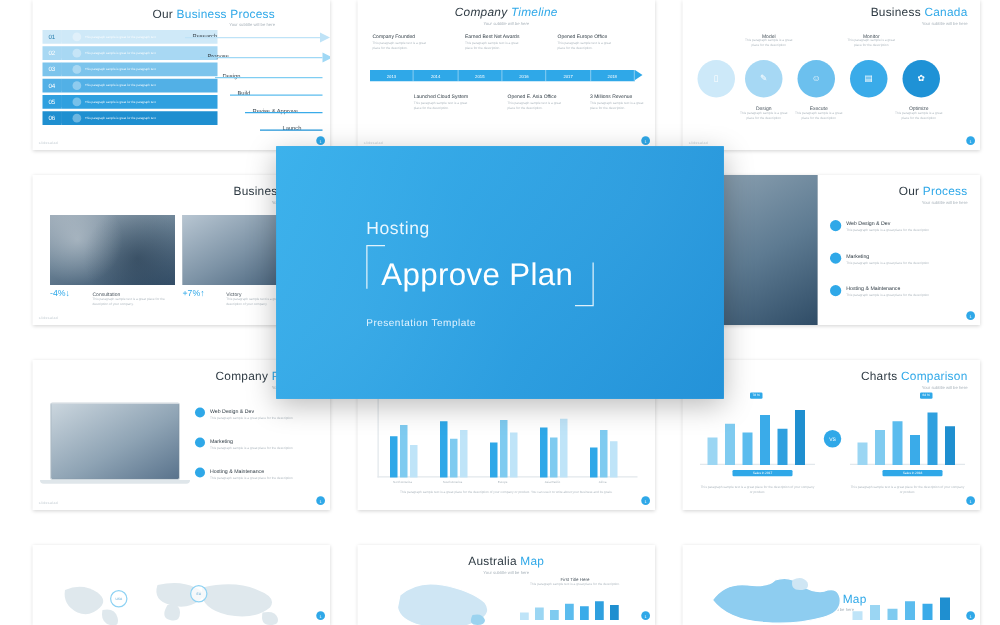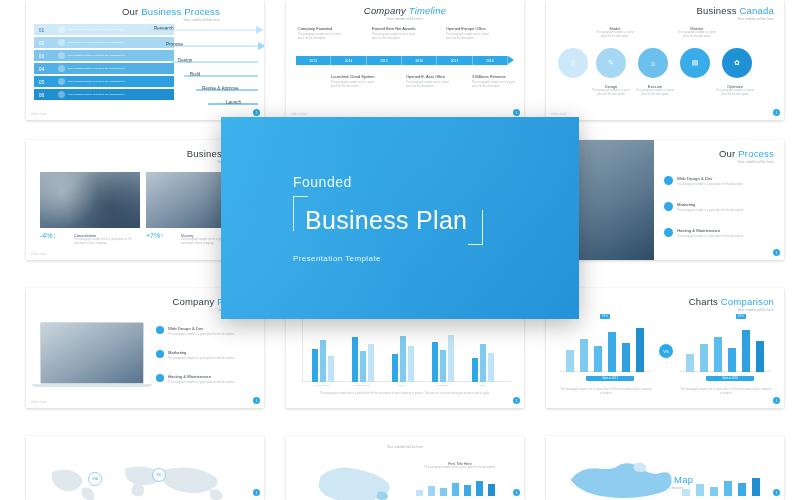--- a/index.html
+++ b/index.html
@@ -676,20 +676,23 @@
         <path d="M168 26 q10 -2 12 4 q2 6 -6 6 q-8 0 -6 -10z"></path>
       </g>
     </svg>
     <div class="map-pin" style="left:62px; top:36px;">USA</div>
     <div class="map-pin" style="left:126px; top:32px;">EU</div>
     <div class="corner-badge">1</div>
   </div>
 
   <div class="slide" style="left:286px; top:436px; width:238px; height:64px;">
     <div style="position:absolute; left:0; right:0; top:8px;">
+      <div class="s-title center">
+        <span>Australia </span><span class="accent">Map</span>
+      </div>
       <div class="s-sub center">Your subtitle will be here</div>
     </div>
     <svg style="position:absolute; left:22px; top:26px;" width="92" height="38">
       <path d="M12 14 q14 -12 34 -8 q22 4 34 14 q6 8 -4 14 q-18 10 -40 6 q-24 -4 -26 -16z" fill="#cfe6f4" stroke="#ffffff" stroke-width="1"></path>
       <path d="M70 30 q8 -2 10 4 q0 4 -6 4 q-8 0 -4 -8z" fill="#9bd3ef"></path>
     </svg>
     <div style="position:absolute; left:128px; top:26px; width:92px;">
       <div class="lbl" style="font-size:3.6px; text-align:center;">First Title Here</div>
       <div class="tiny c">This paragraph sample text is a great place for the description.</div>
     </div>
@@ -724,21 +727,21 @@
       <div class="bar" style="left:58px; width:8px; height:13px; background:#3aabe9;"></div>
       <div class="bar" style="left:72px; width:8px; height:18px; background:#1f8fd0;"></div>
     </div>
     <div class="corner-badge">1</div>
   </div>
 
   <div id="hero">
     <div class="bg"></div>
     <div class="overlay"></div>
     <div class="content">
-      <div class="creative">Founded</div>
+      <div class="creative">Hosting</div>
       <div class="bigwrap">
-        <div class="big">Business Plan</div>
+        <div class="big">Approve Plan</div>
       </div>
       <div class="tmpl">Presentation Template</div>
     </div>
   </div>
 
 </div>
 
 </body></html>

